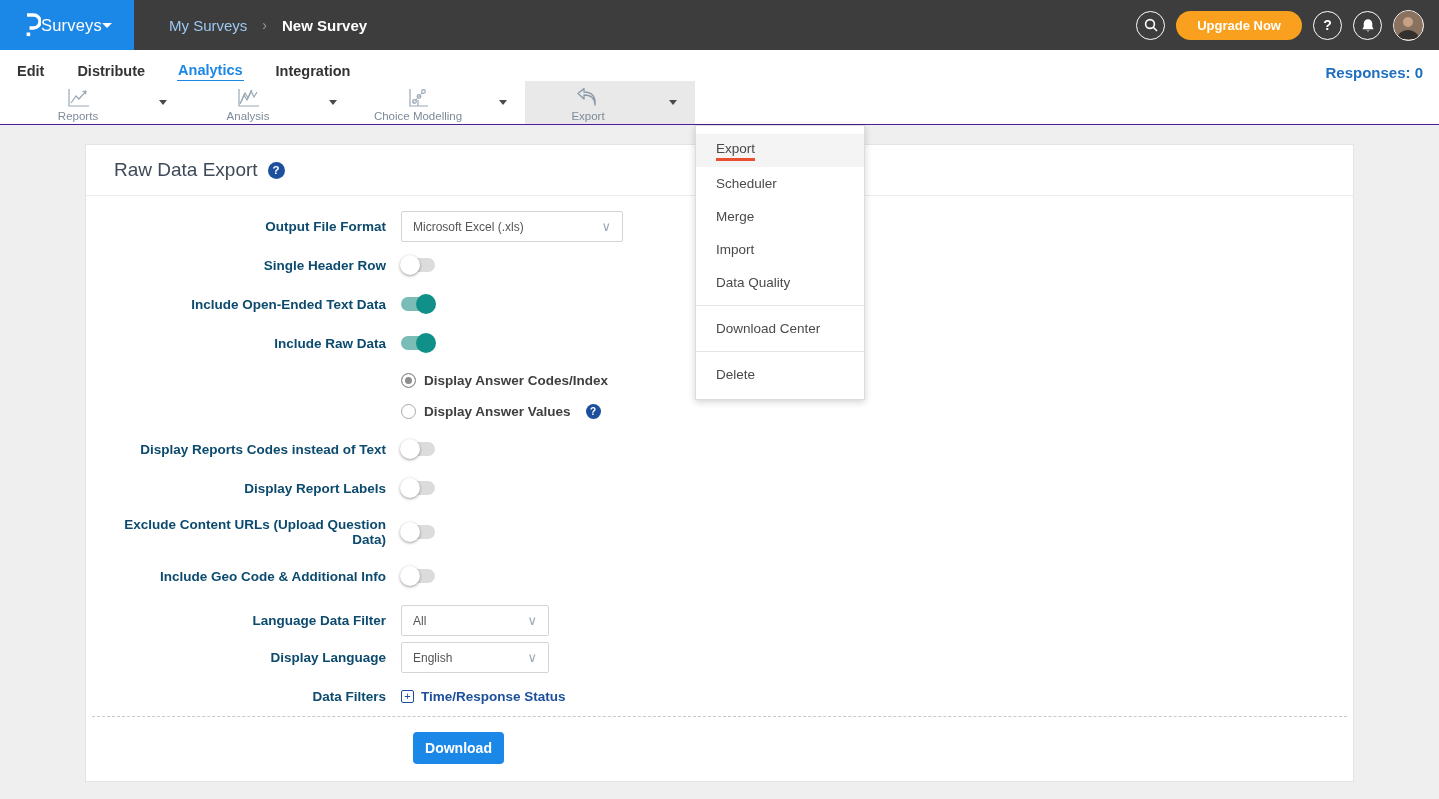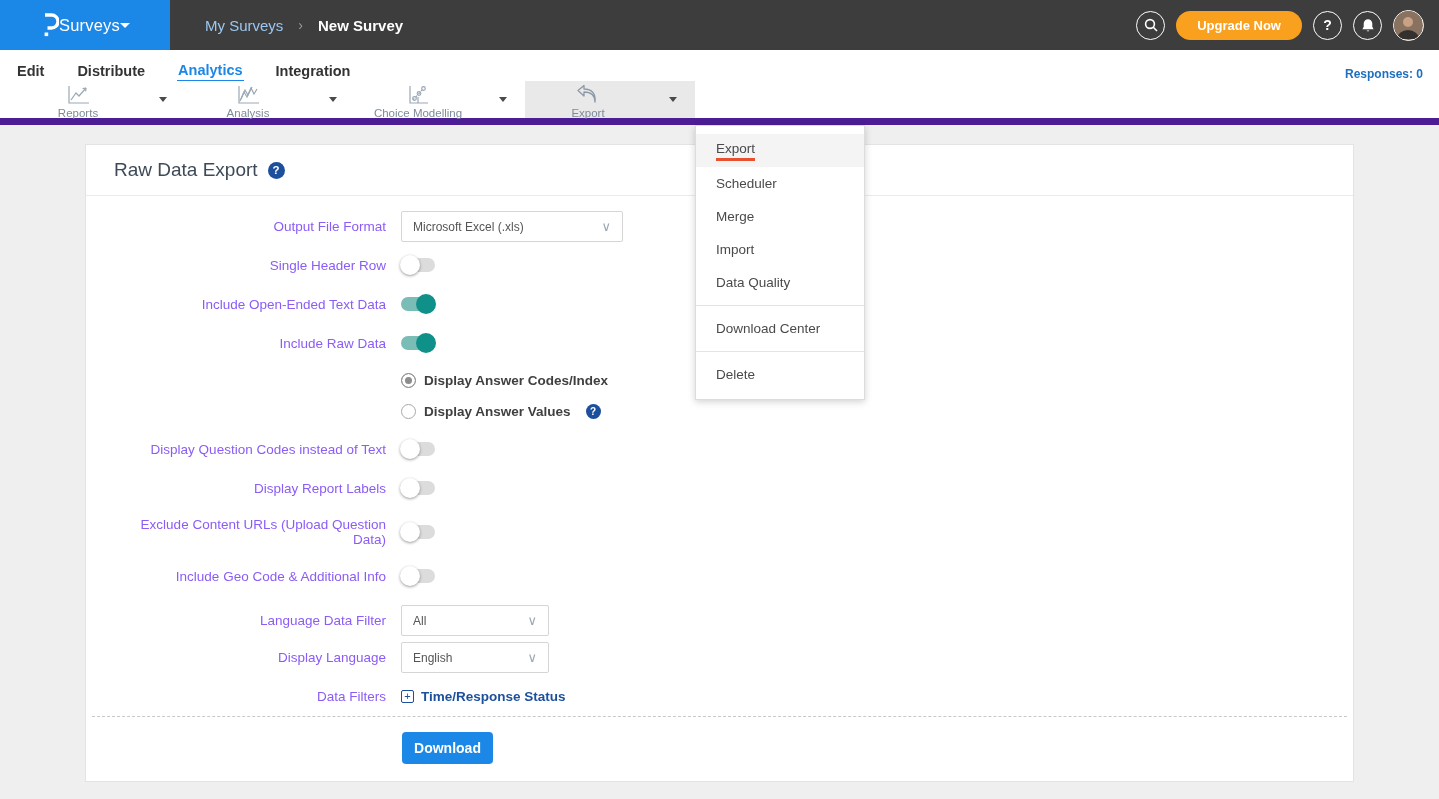--- a/index.html
+++ b/index.html
@@ -6,21 +6,21 @@
   html,body { width:1439px; height:799px; overflow:hidden; }
   body {
     font-family: "Liberation Sans", sans-serif;
     background:#EFEFEF;
     position:relative;
   }
 
   
   .topbar { height:50px; background:#3D3D3D; display:flex; align-items:center; }
   .brand {
-    width:170px; height:50px; background:#1B87E6; color:#fff;
+    width:134px; height:50px; background:#1B87E6; color:#fff;
     display:flex; align-items:center; justify-content:center; cursor:pointer;
   }
   .brand-label { font-size:16.5px; font-weight:400; letter-spacing:.2px; }
   .caret-down { width:0; height:0; border-left:5px solid transparent; border-right:5px solid transparent; border-top:5px solid #fff; }
   .breadcrumb { margin-left:35px; display:flex; align-items:center; gap:15px; font-size:15px; }
   .bc-parent { color:#9CC7F0; cursor:pointer; }
   .bc-sep { color:#9a9a9a; font-size:14px; }
   .bc-current { color:#fff; font-weight:700; }
   .top-actions { margin-left:auto; display:flex; align-items:center; gap:11px; padding-right:15px; }
   .circle-btn {
@@ -31,24 +31,24 @@
   .upgrade-btn {
     height:29px; padding:0 21px; background:#F9A11E; color:#fff; border:none;
     font-family:inherit; font-weight:700; font-size:13px; border-radius:15px; cursor:pointer;
   }
   .avatar { width:31px; height:31px; border-radius:50%; border:1.5px solid #fff; overflow:hidden; background:#8a7260; cursor:pointer; flex:0 0 auto; }
 
   
   .nav { height:31px; background:#fff; display:flex; align-items:flex-end; padding:0 16px; }
   .nav-tab { margin-right:31px; font-size:14.5px; font-weight:700; color:#333; cursor:pointer; padding:2px 1px; }
   .nav-tab.active { color:#1B87E6; border-bottom:1.5px solid #1B87E6; }
-  .responses { margin-left:auto; color:#1E6FC0; font-size:12px; font-weight:700; }
-
-  
-  .toolbar { height:44px; background:#fff; border-bottom:7px solid #4c1d95; display:flex; padding-left:15px; }
+  .responses { margin-left:auto; color:#1E6FC0; font-size:15px; font-weight:700; }
+
+  
+  .toolbar { height:44px; background:#fff; border-bottom:1px solid #4c1d95; display:flex; padding-left:15px; }
   .tool-group { width:170px; display:flex; align-items:stretch; }
   .tool-group.active { background:#E9E9E9; }
   .tool-main { flex:1; display:flex; flex-direction:column; align-items:center; justify-content:center; cursor:pointer; padding-top:4px; }
   .tool-label { font-size:11.5px; color:#7D8B99; margin-top:1px; }
   .tool-caret { width:44px; display:flex; align-items:center; justify-content:center; cursor:pointer; }
   .tool-caret .tri { width:0; height:0; border-left:4.5px solid transparent; border-right:4.5px solid transparent; border-top:5px solid #4a4a4a; }
   .tool-icon svg { display:block; }
 
   
   .content { padding-top:19px; }
@@ -56,21 +56,21 @@
   .card-h { padding:0 28px; height:51px; display:flex; align-items:center; gap:10px; border-bottom:1px solid #EBEBEB; }
   .card-title { font-size:19px; color:#3E4A57; }
   .help-badge {
     width:17px; height:17px; border-radius:50%; background:#1C4F9C; color:#fff;
     font-size:11.5px; font-weight:700; display:flex; align-items:center; justify-content:center; cursor:pointer; flex:0 0 auto;
   }
   .help-badge.sm { width:15px; height:15px; font-size:10px; margin-left:7px; }
 
   .form { padding:15px 28px 0; }
   .row { display:flex; align-items:center; margin-bottom:19px; min-height:20px; }
-  .row .flabel { width:272px; text-align:right; margin-right:15px; font-weight:400; font-size:13.5px; color:#8b5cf6; flex:0 0 auto; }
+  .row .flabel { width:272px; text-align:right; margin-right:15px; font-weight:700; font-size:13.5px; color:#0c4a6e; flex:0 0 auto; }
   .row .spacer { width:272px; margin-right:15px; flex:0 0 auto; }
 
   .select {
     width:222px; height:31px; border:1px solid #D5D5D5; background:#fff; border-radius:2px;
     display:flex; align-items:center; justify-content:space-between; padding:0 11px; cursor:pointer;
   }
   .select.sm { width:148px; }
   .select .sval { font-size:12px; color:#555; }
   .select .chev { color:#9aa7b3; font-size:13px; }
 
@@ -82,21 +82,21 @@
   .radio-opt { display:flex; align-items:flex-start; gap:8px; cursor:pointer; }
   .radio { width:15px; height:15px; border-radius:50%; border:1px solid #A9A9A9; background:#fff; flex:0 0 auto; }
   .radio.sel { border:1px solid #8D8D8D; background:#8D8D8D; box-shadow:inset 0 0 0 3px #fff; }
   .radio-label { font-weight:700; font-size:13.5px; color:#3F3F3F; }
   .radio-row { margin-bottom:11px; }
 
   .link-blue { display:flex; align-items:center; gap:7px; color:#1C4F9C; font-weight:700; font-size:13.5px; cursor:pointer; }
   .plus-box { width:13px; height:13px; border:1px solid #1C4F9C; border-radius:2px; font-size:11px; line-height:11px; display:flex; align-items:center; justify-content:center; font-weight:400; }
 
   .dashed-sep { border-top:1px dashed #C9C9C9; margin:4px 6px 0; }
-  .download-row { padding:15px 29px 17px; }
+  .download-row { padding:15px 40px 17px; }
   .download-btn {
     margin-left:287px; width:91px; height:32px; background:#1B87E6; color:#fff; border:none;
     font-family:inherit; font-size:14px; font-weight:700; border-radius:4px; cursor:pointer;
   }
 
   
   .menu {
     position:absolute; left:695px; top:125px; width:170px; background:#fff;
     border:1px solid #DCDCDC; box-shadow:0 2px 7px rgba(0,0,0,.18); z-index:20; padding:8px 0;
   }
@@ -309,21 +309,21 @@
       <div class="row radio-row" style="margin-bottom:18px;">
         <span class="spacer"></span>
         <div class="radio-opt">
           <span class="radio"></span>
           <span class="radio-label">Display Answer Values</span>
           <span class="help-badge sm">?</span>
         </div>
       </div>
 
       <div class="row">
-        <span class="flabel">Display Question Codes instead of Text</span>
+        <span class="flabel">Display Reports Codes instead of Text</span>
         <div class="toggle">
             <span class="knob"></span>
           </div>
       </div>
 
       <div class="row">
         <span class="flabel">Display Report Labels</span>
         <div class="toggle">
             <span class="knob"></span>
           </div>

